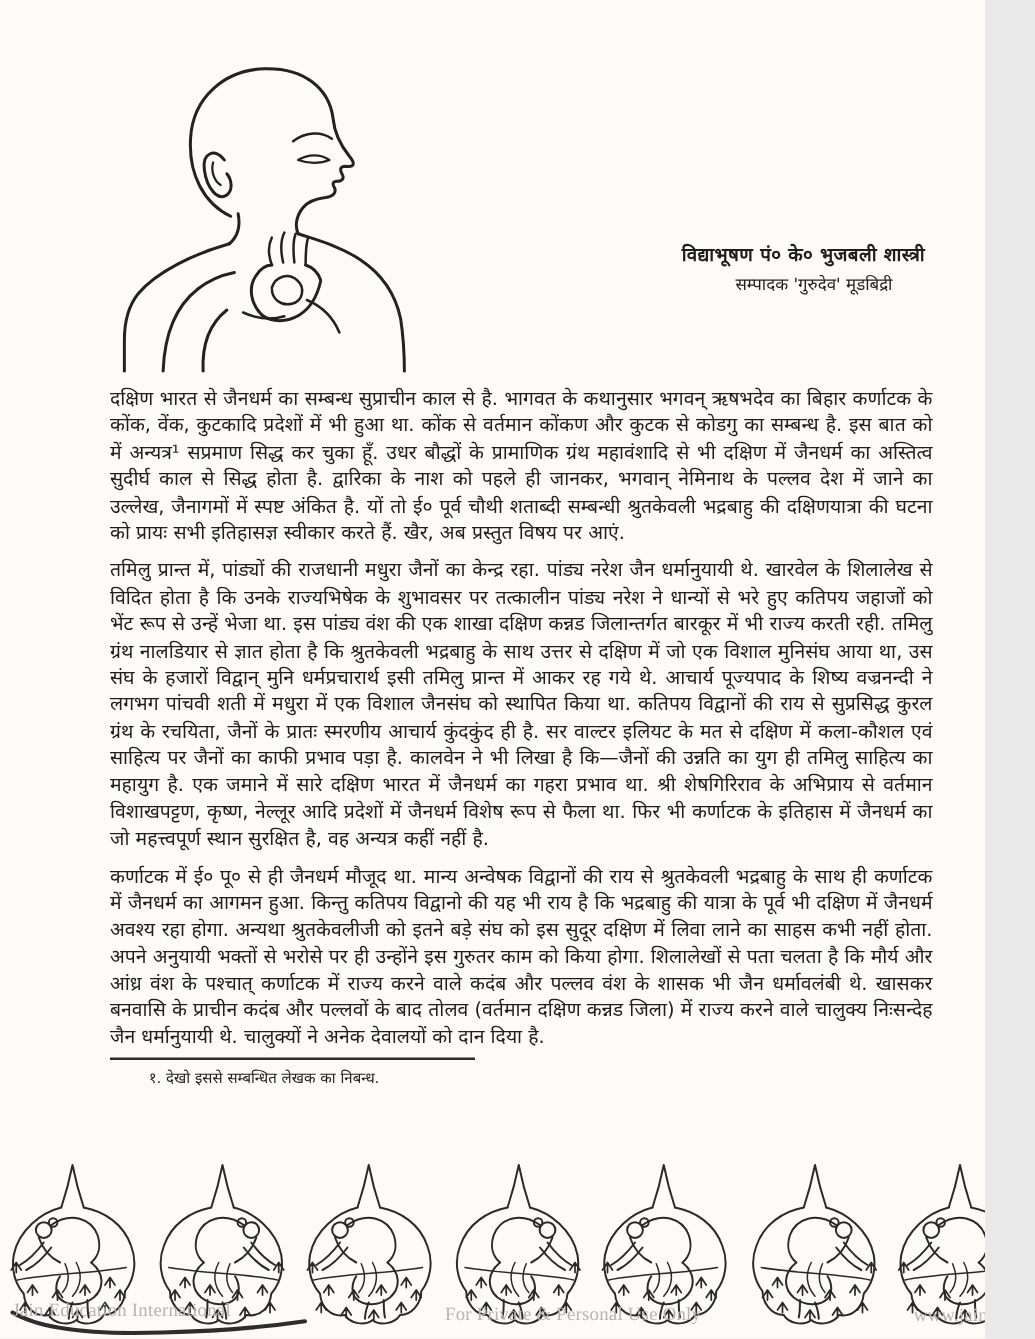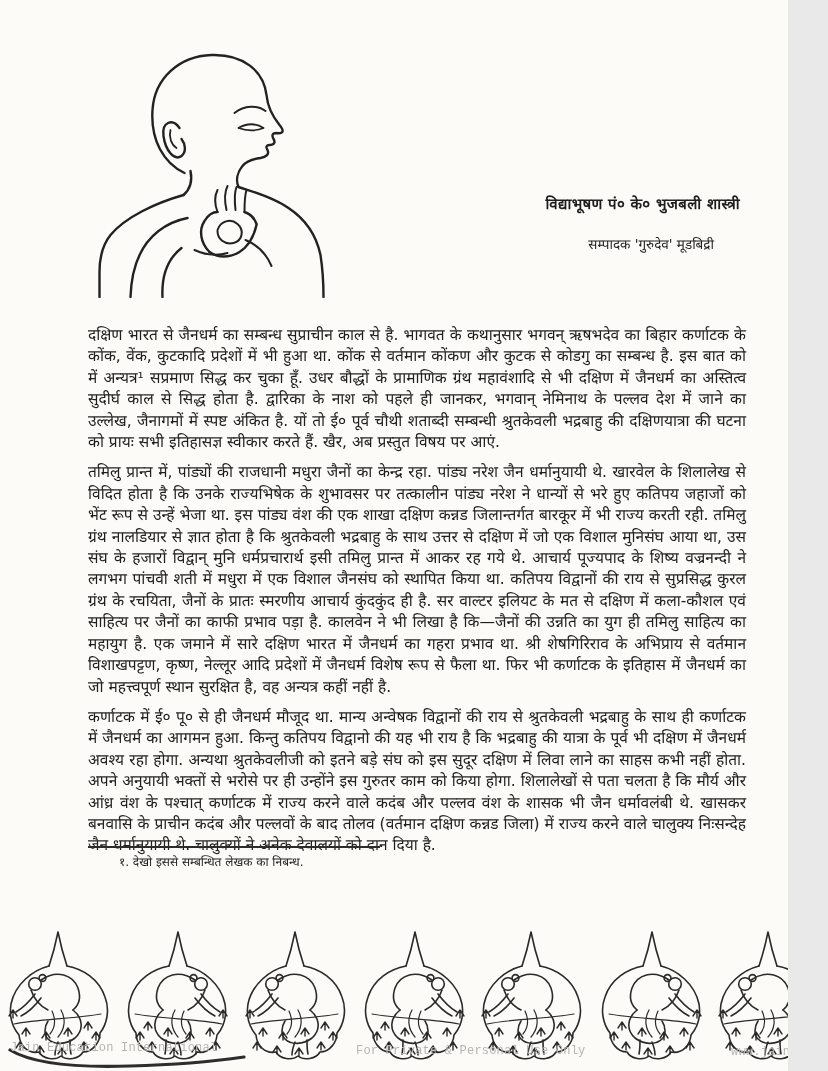--- a/index.html
+++ b/index.html
@@ -12,49 +12,49 @@
     position:relative; width:788px; height:1071px;
     background:#fcfbf7; color:#1e1e1e; overflow:hidden;
   }
   
   .monk { position:absolute; left:96px; top:40px; width:238px; height:258px; }
   .monk svg { width:100%; height:100%; }
 
   
   .byline-block { position:absolute; top:193px; left:430px; width:310px; text-align:right; }
   .byline-1 { font-size:15px; font-weight:bold; letter-spacing:.3px; white-space:nowrap; }
-  .byline-2 { font-size:13.5px; margin-top:22px; padding-right:26px; white-space:nowrap; }
+  .byline-2 { font-size:13.5px; margin-top:5px; padding-right:26px; white-space:nowrap; }
   .page-title {
     position:absolute; top:238px; left:452px;
     font-size:30px; font-weight:bold; letter-spacing:1px; white-space:nowrap;
   }
 
   
-  .article { position:absolute; left:88px; top:325px; width:658px; }
+  .article { position:absolute; left:88px; top:309px; width:658px; }
   .article p {
     margin:0 0 9px 0; text-align:justify;
     font-size:15.5px; line-height:21.4px;
   }
 
   
   .footnote-rule { position:absolute; left:88px; top:846px; width:292px; border-top:2px solid #2c2c2c; }
   .footnote { position:absolute; left:119px; top:853px; font-size:12px; }
 
   
   .leaf-border {
     position:absolute; left:0; top:929px; width:828px; height:136px;
     display:flex; justify-content:space-between; align-items:flex-start;
   }
   .leaf { width:118px; height:135px; flex:0 0 auto; }
   .leaf.flip svg { transform:scaleX(-1); }
   .leaf svg { width:118px; height:135px; }
 
   
-  .wm { position:absolute; color:#b6b5b1; font-size:12px; z-index:5;
-        font-family:Liberation Mono, monospace; letter-spacing:.2px; }
+  .wm { position:absolute; color:#b6b5b1; font-size:15px; z-index:5;
+        font-family:Liberation Serif, serif; letter-spacing:.2px; }
   .wm-left   { left:10px;  top:1041px; }
   .wm-center { left:356px; top:1044px; }
   .wm-right  { left:731px; top:1045px; }
 
   .stray { position:absolute; left:8px; top:1047px; width:240px; height:26px; }
 
   .defs-holder { position:absolute; width:0; height:0; overflow:hidden; }
 </style>
 </head>
 <body>

